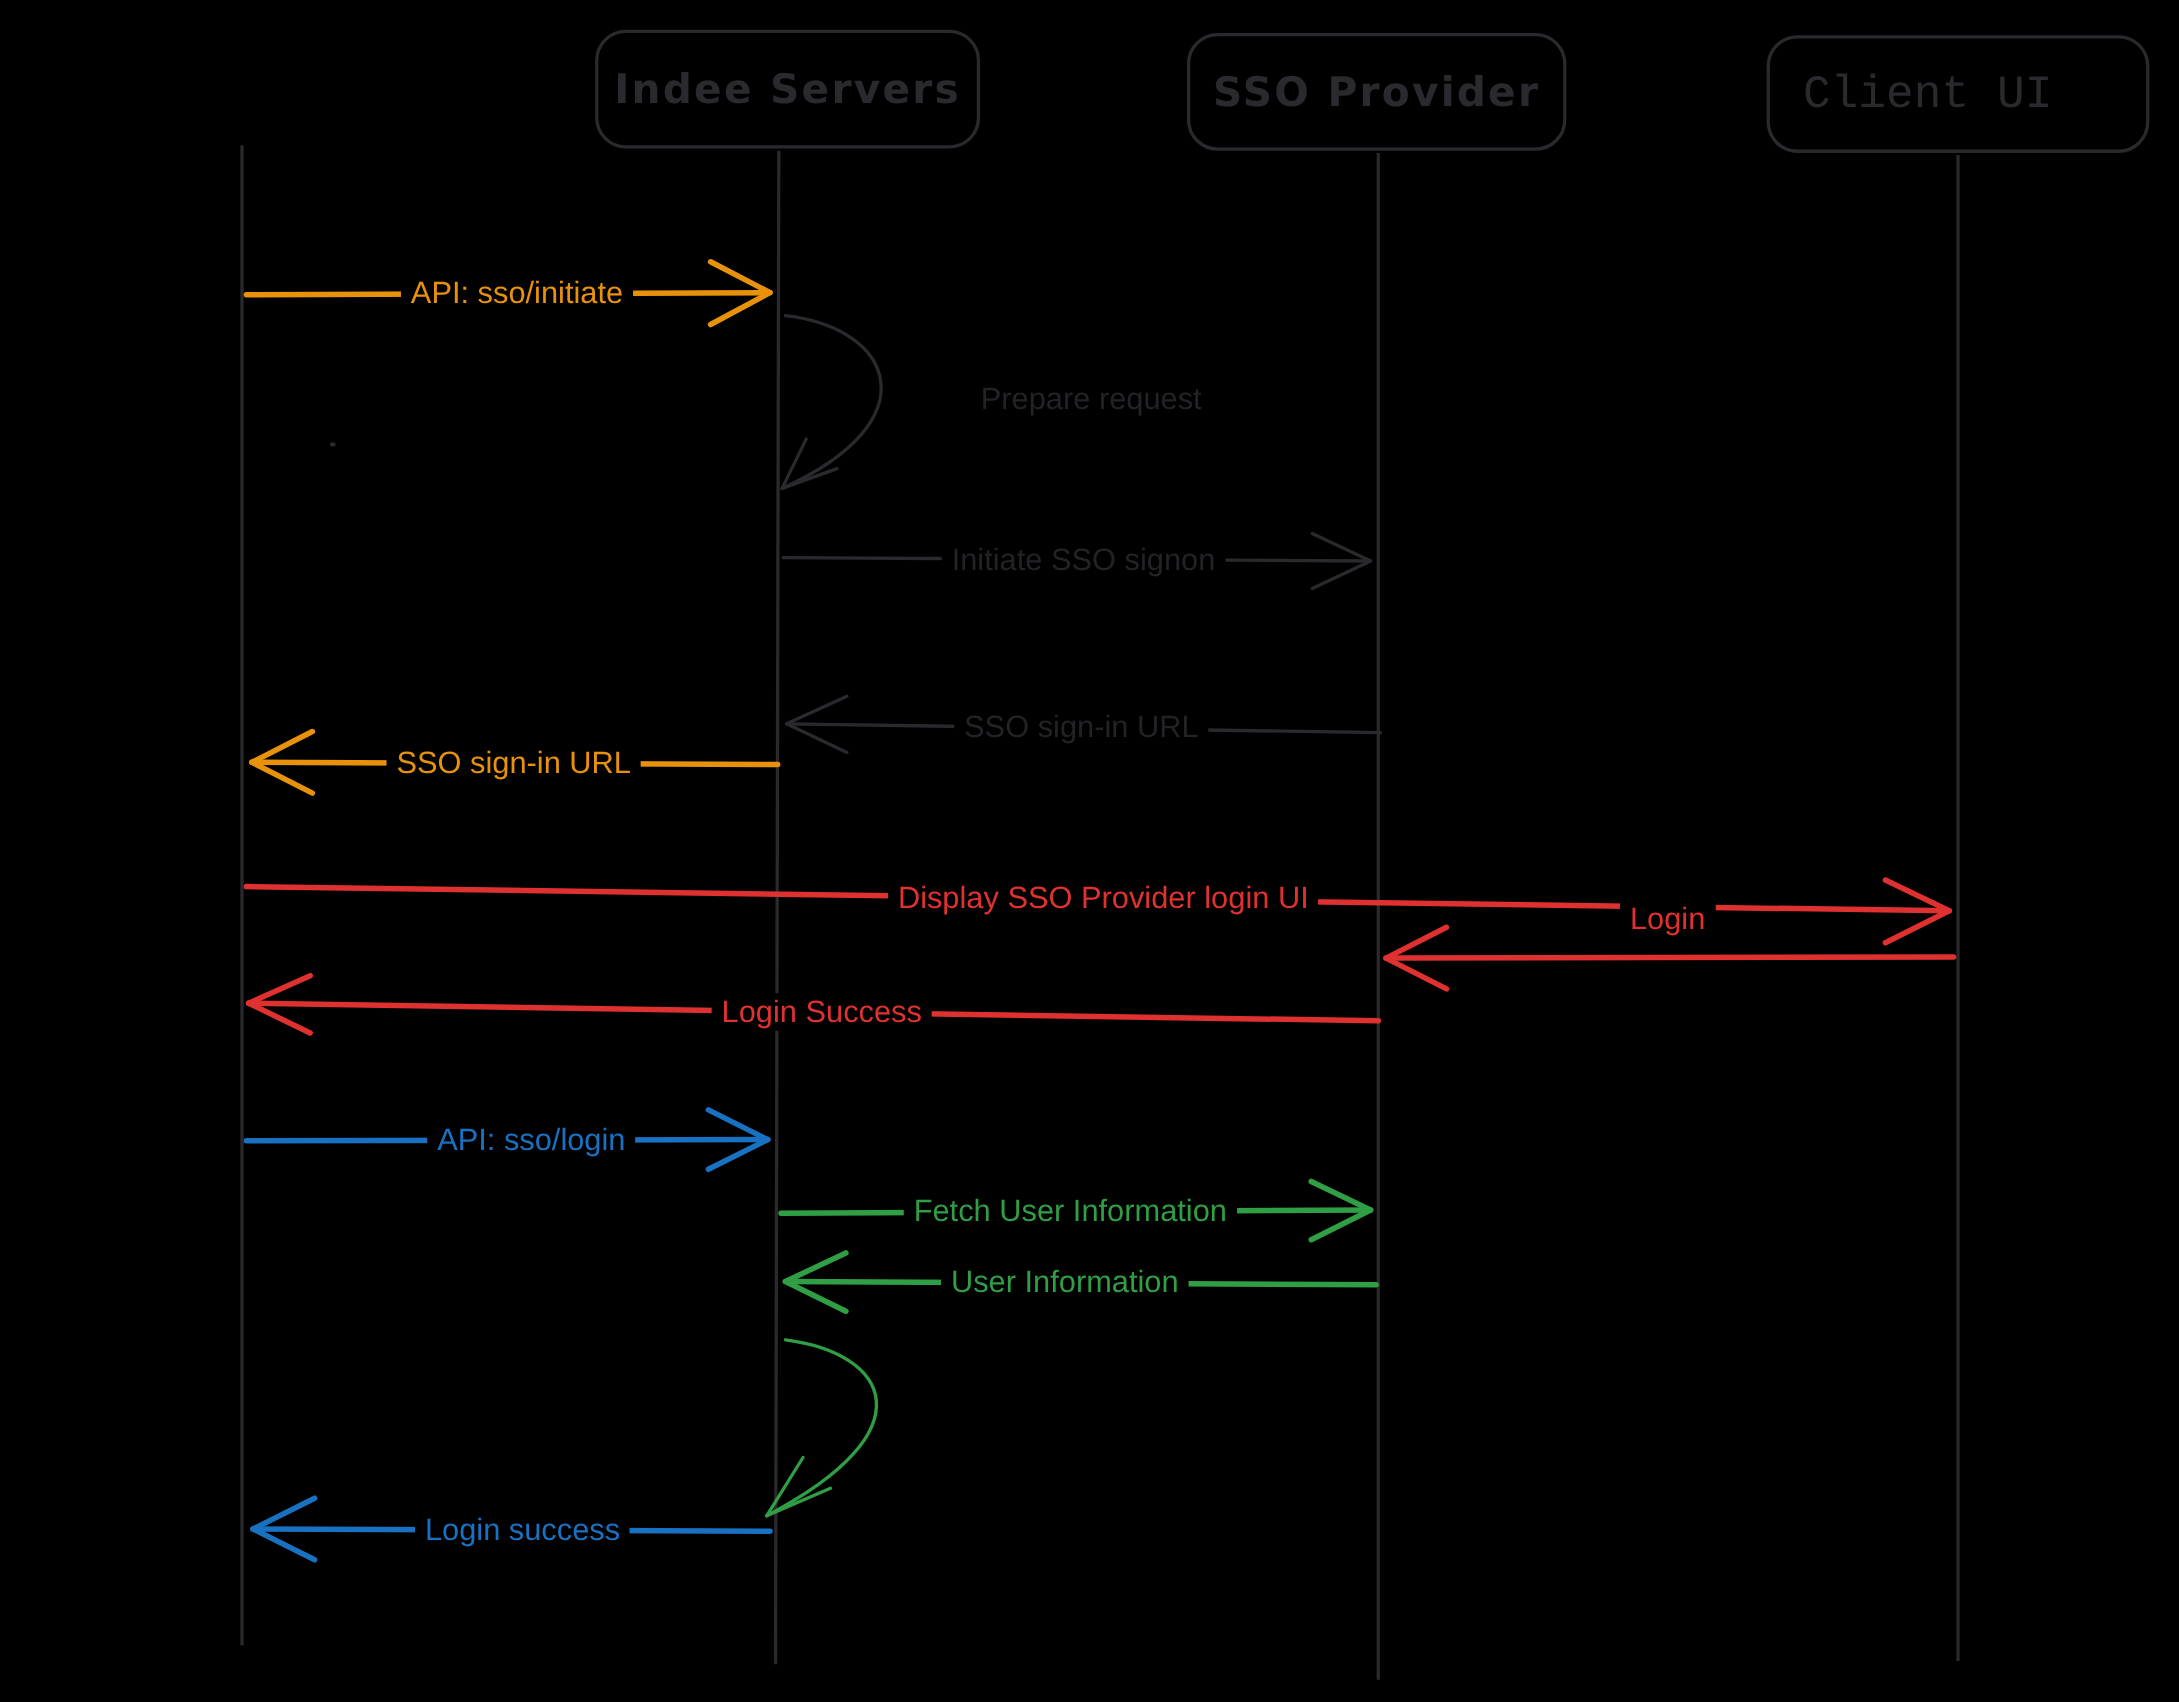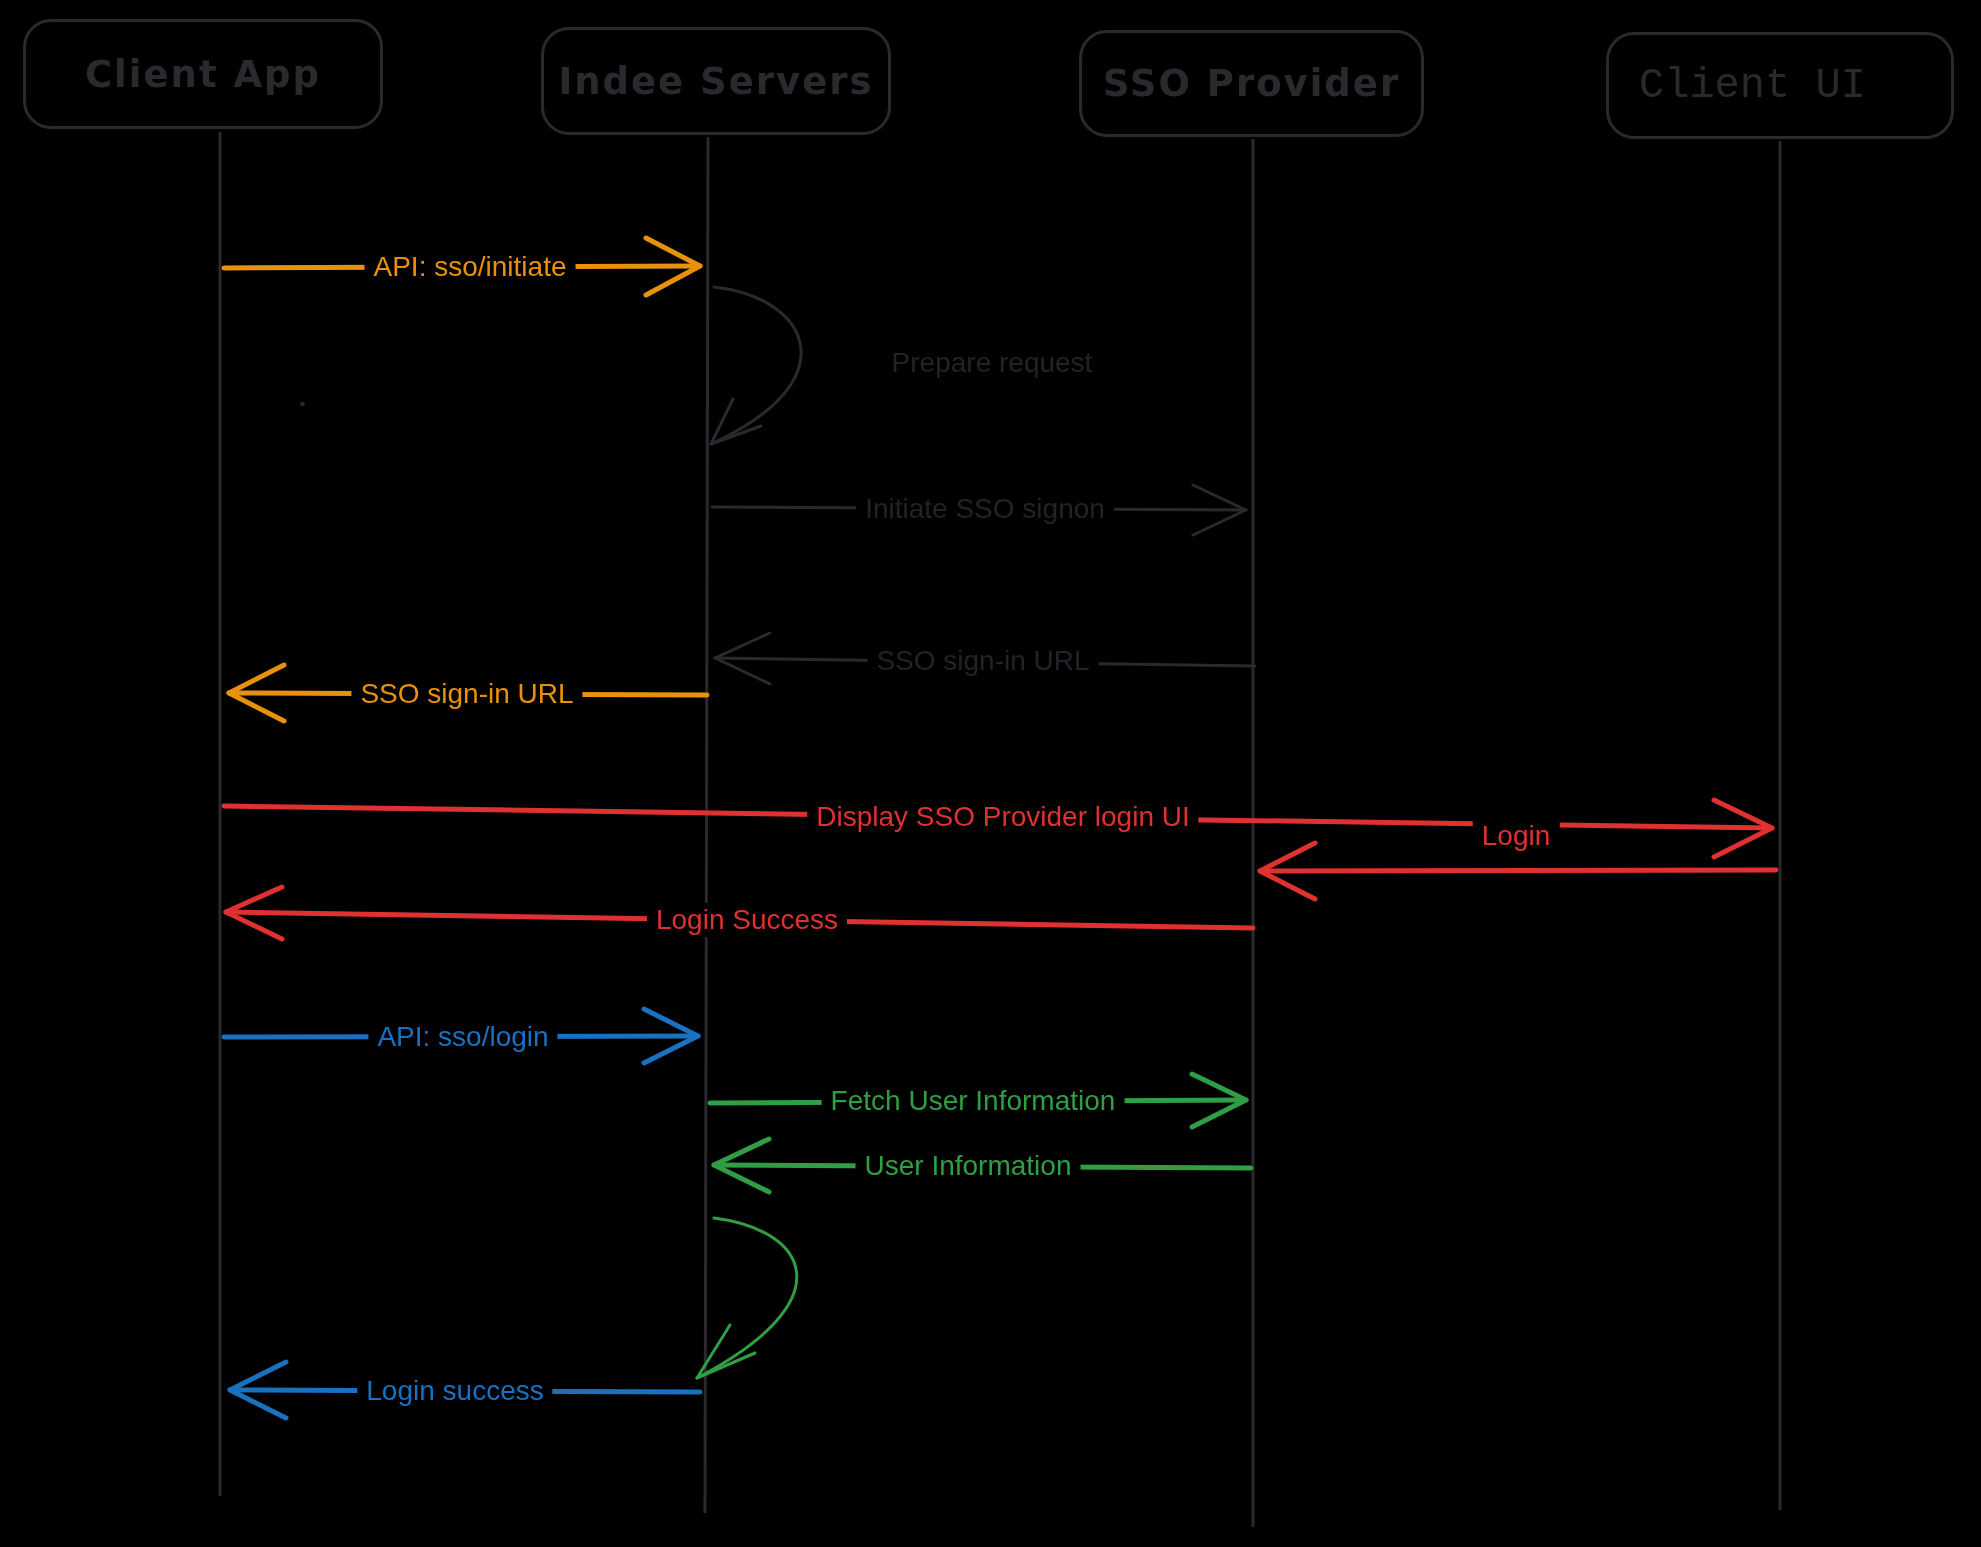--- a/index.html
+++ b/index.html
@@ -43,21 +43,21 @@
     font-size:42px;justify-content:flex-start;padding-left:30px;
   }
   
   .msg{
     position:absolute;transform:translate(-50%,-50%);
     background:var(--c-bg);padding:1px 9px;white-space:nowrap;
     font-size:28px;line-height:1.15;
   }
   .c-orange{color:var(--c-orange);}
   .c-red{color:var(--c-red);}
-  .c-blue{color:var(--c-blue);}
+  .c-blue{color:var(--c-blue);margin-left:20px;}
   .c-green{color:var(--c-green);}
   .c-darktext{color:var(--c-darktext);}
   .dot{
     position:absolute;width:5px;height:4px;border-radius:50%;
     background:var(--c-dark);
   }
 </style>
 </head>
 <body>
 
@@ -129,23 +129,20 @@
       <path d="M714 1218 C 808 1230, 846 1300, 697 1378"></path>
       <path d="M697 1378 L730 1325 M697 1378 L755 1353"></path>
     </g>
 
     <g class="nofill s-blue w5">
       <line x1="700" y1="1392" x2="230" y2="1390"></line>
       <path d="M230 1390 L286 1362 M230 1390 L286 1418"></path>
     </g>
   </svg>
 
-  <div class="actor hand" style="left:23px;top:19px;width:360px;height:110px;">
-    <span>Client App</span>
-  </div>
   <div class="actor hand" style="left:541px;top:27px;width:350px;height:108px;">
     <span>Indee Servers</span>
   </div>
   <div class="actor hand" style="left:1079px;top:30px;width:345px;height:107px;">
     <span>SSO Provider</span>
   </div>
   <div class="actor plain" style="left:1606px;top:32px;width:348px;height:107px;font-family:Liberation Mono, monospace;">
     <span>Client UI</span>
   </div>
 

